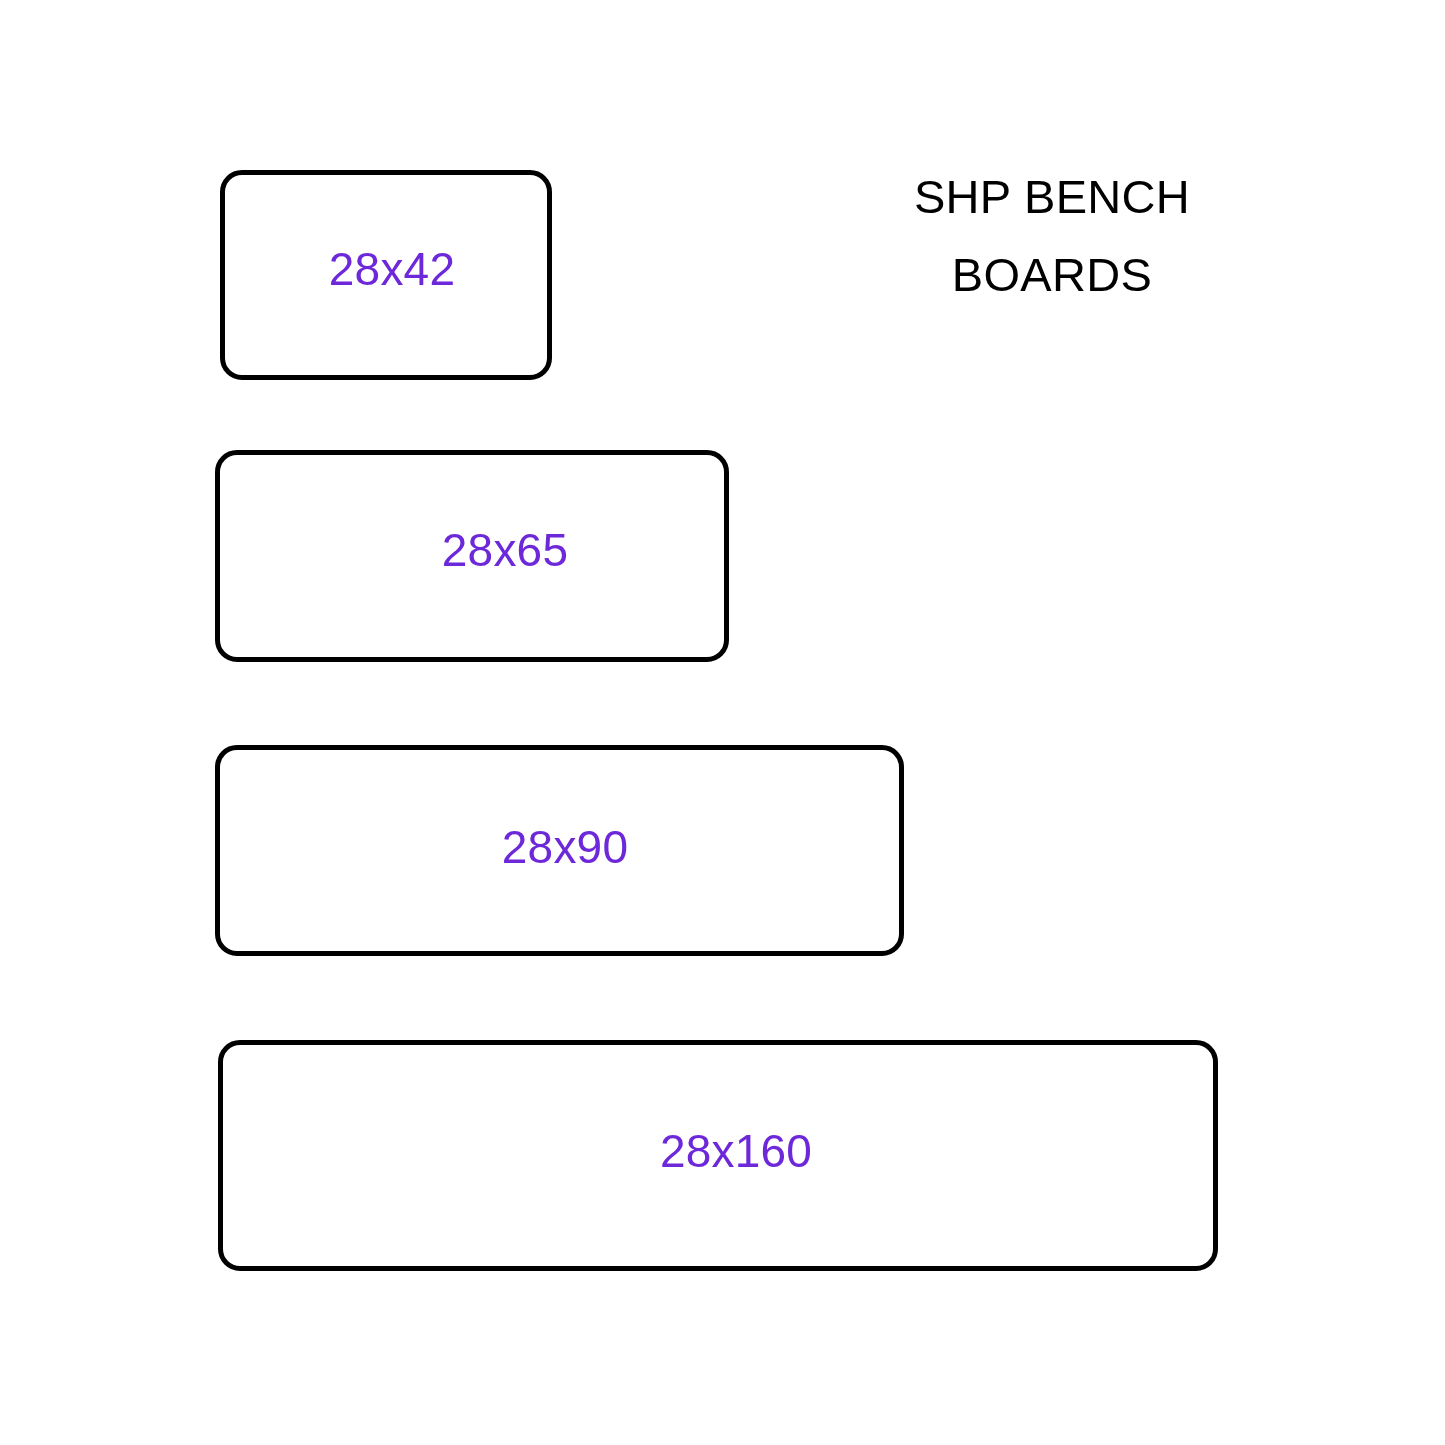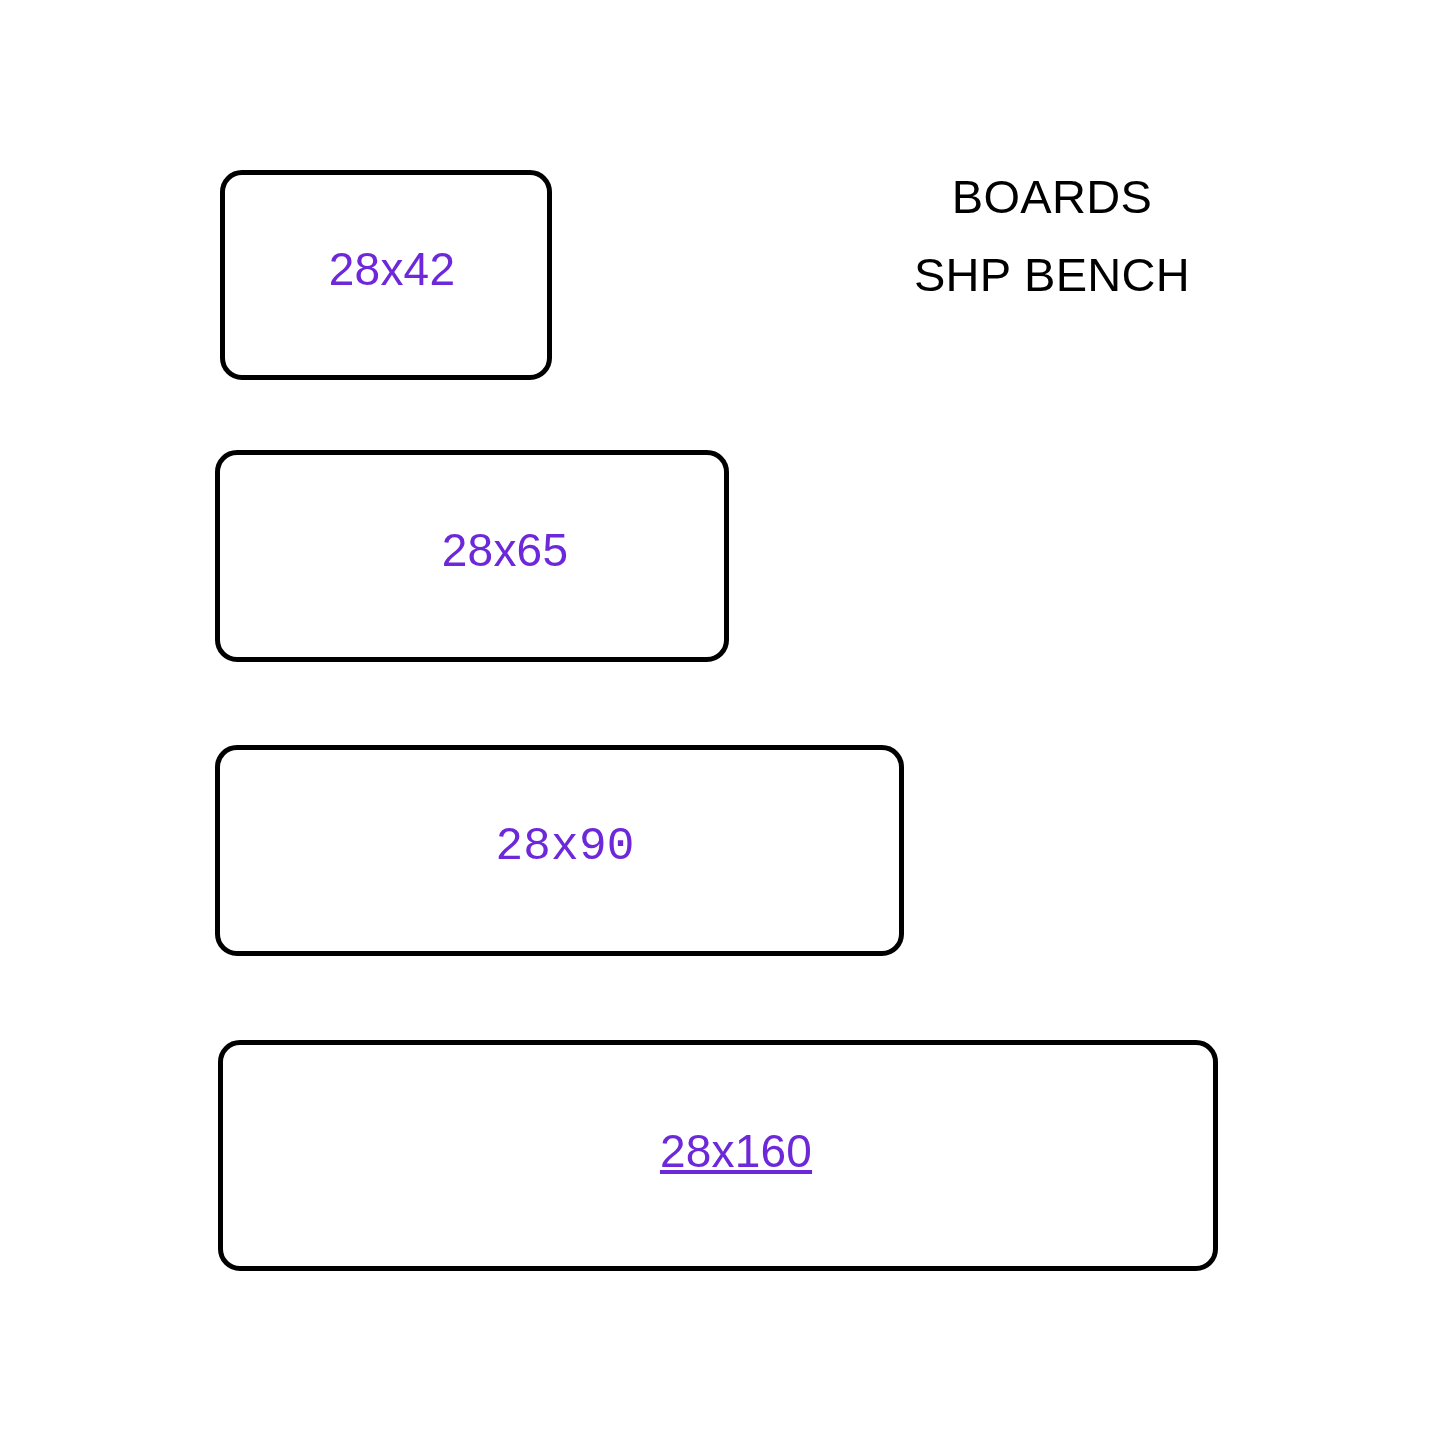--- a/index.html
+++ b/index.html
@@ -54,31 +54,31 @@
     transform: translate(-50%, -50%);
   }
   
   .board-1 { left: 220px; top: 170px;  width: 332px; height: 210px; }
   .board-2 { left: 215px; top: 450px;  width: 514px; height: 212px; }
   .board-3 { left: 215px; top: 745px;  width: 689px; height: 211px; }
   .board-4 { left: 218px; top: 1040px; width: 1000px; height: 231px; }
 
   .label-1 { left: 392px;  top: 269px;  }
   .label-2 { left: 505px;  top: 550px;  }
-  .label-3 { left: 565px;  top: 847px; font-family: Liberation Mono, monospace;  }
-  .label-4 { left: 736px;  top: 1151px; text-decoration: underline; }
+  .label-3 { left: 565px;  top: 847px;  }
+  .label-4 { left: 736px;  top: 1151px; }
 </style>
 </head>
 <body>
 
 <div id="canvas">
 
   <div class="title-block">
+    <span class="title-line">SHP BENCH</span>
     <span class="title-line">BOARDS</span>
-    <span class="title-line">SHP BENCH</span>
   </div>
 
   <div class="board board-1"></div>
   <div class="board-label label-1">28x42</div>
 
   <div class="board board-2"></div>
   <div class="board-label label-2">28x65</div>
 
   <div class="board board-3"></div>
   <div class="board-label label-3">28x90</div>

